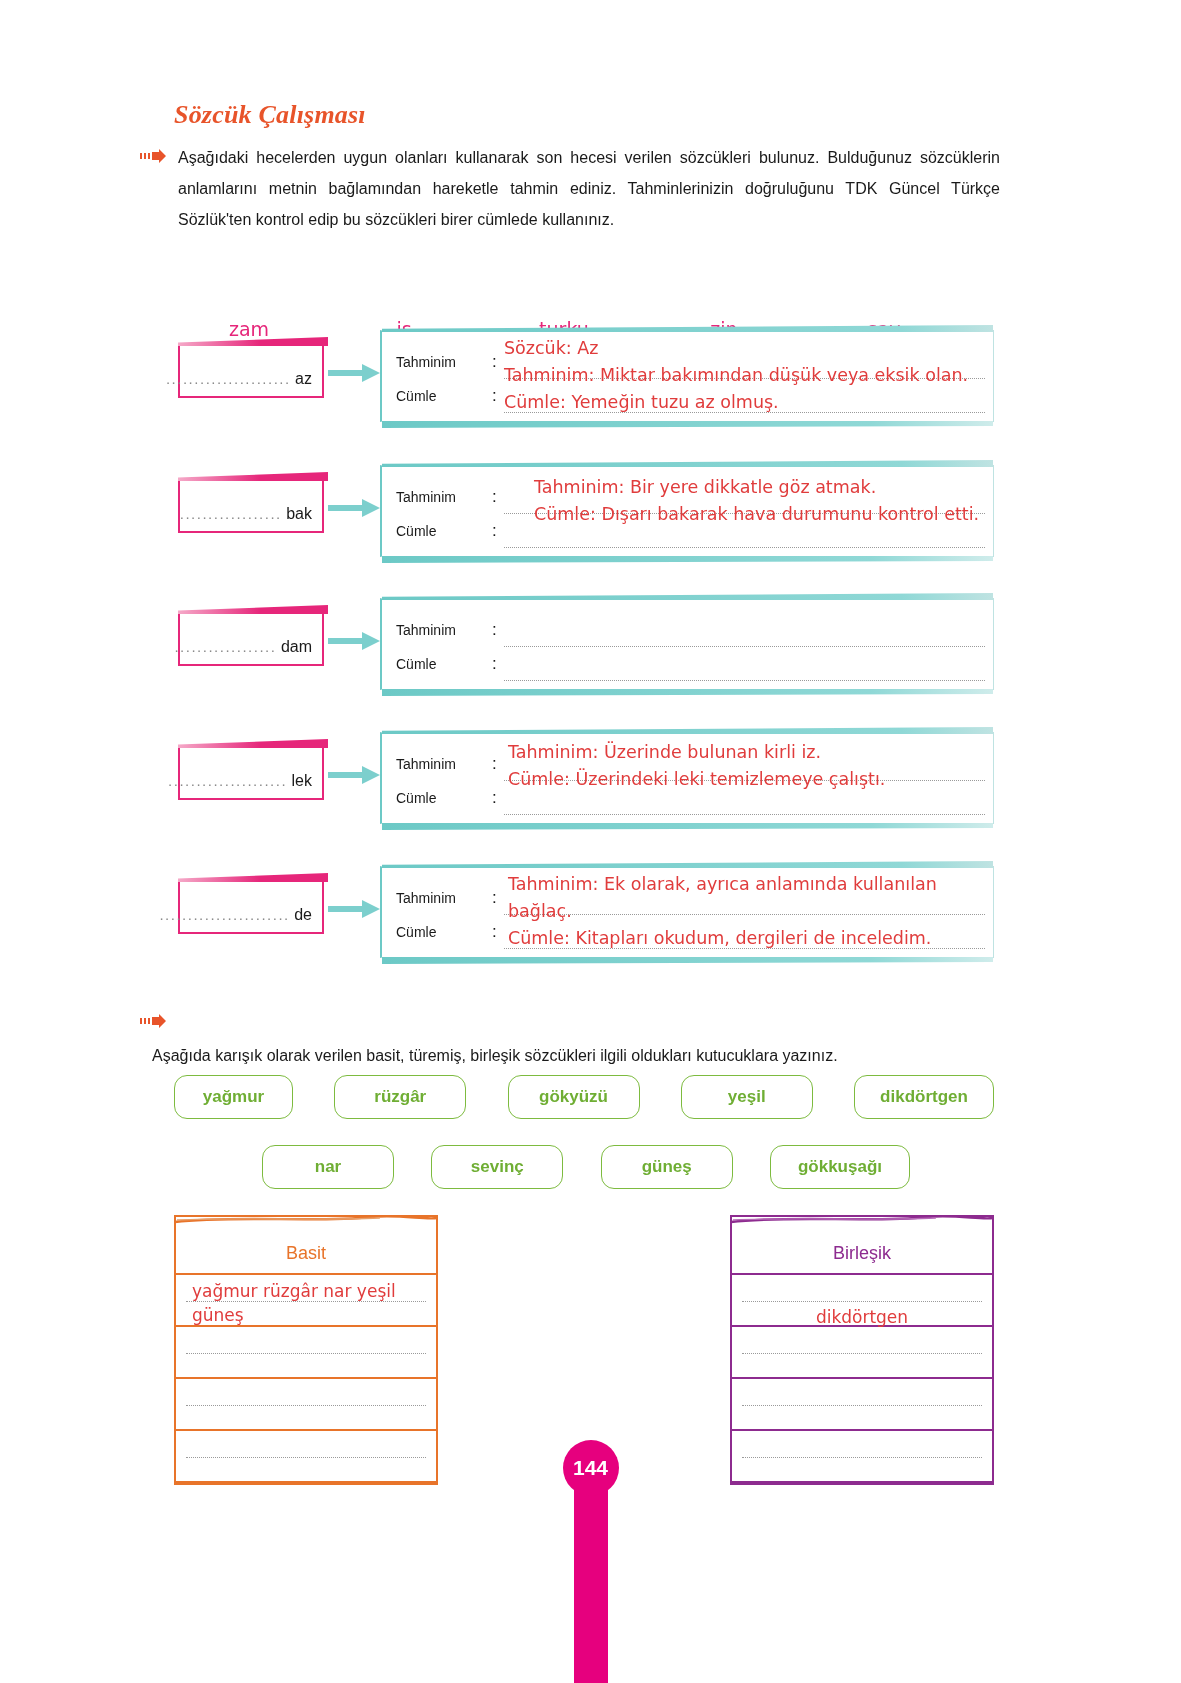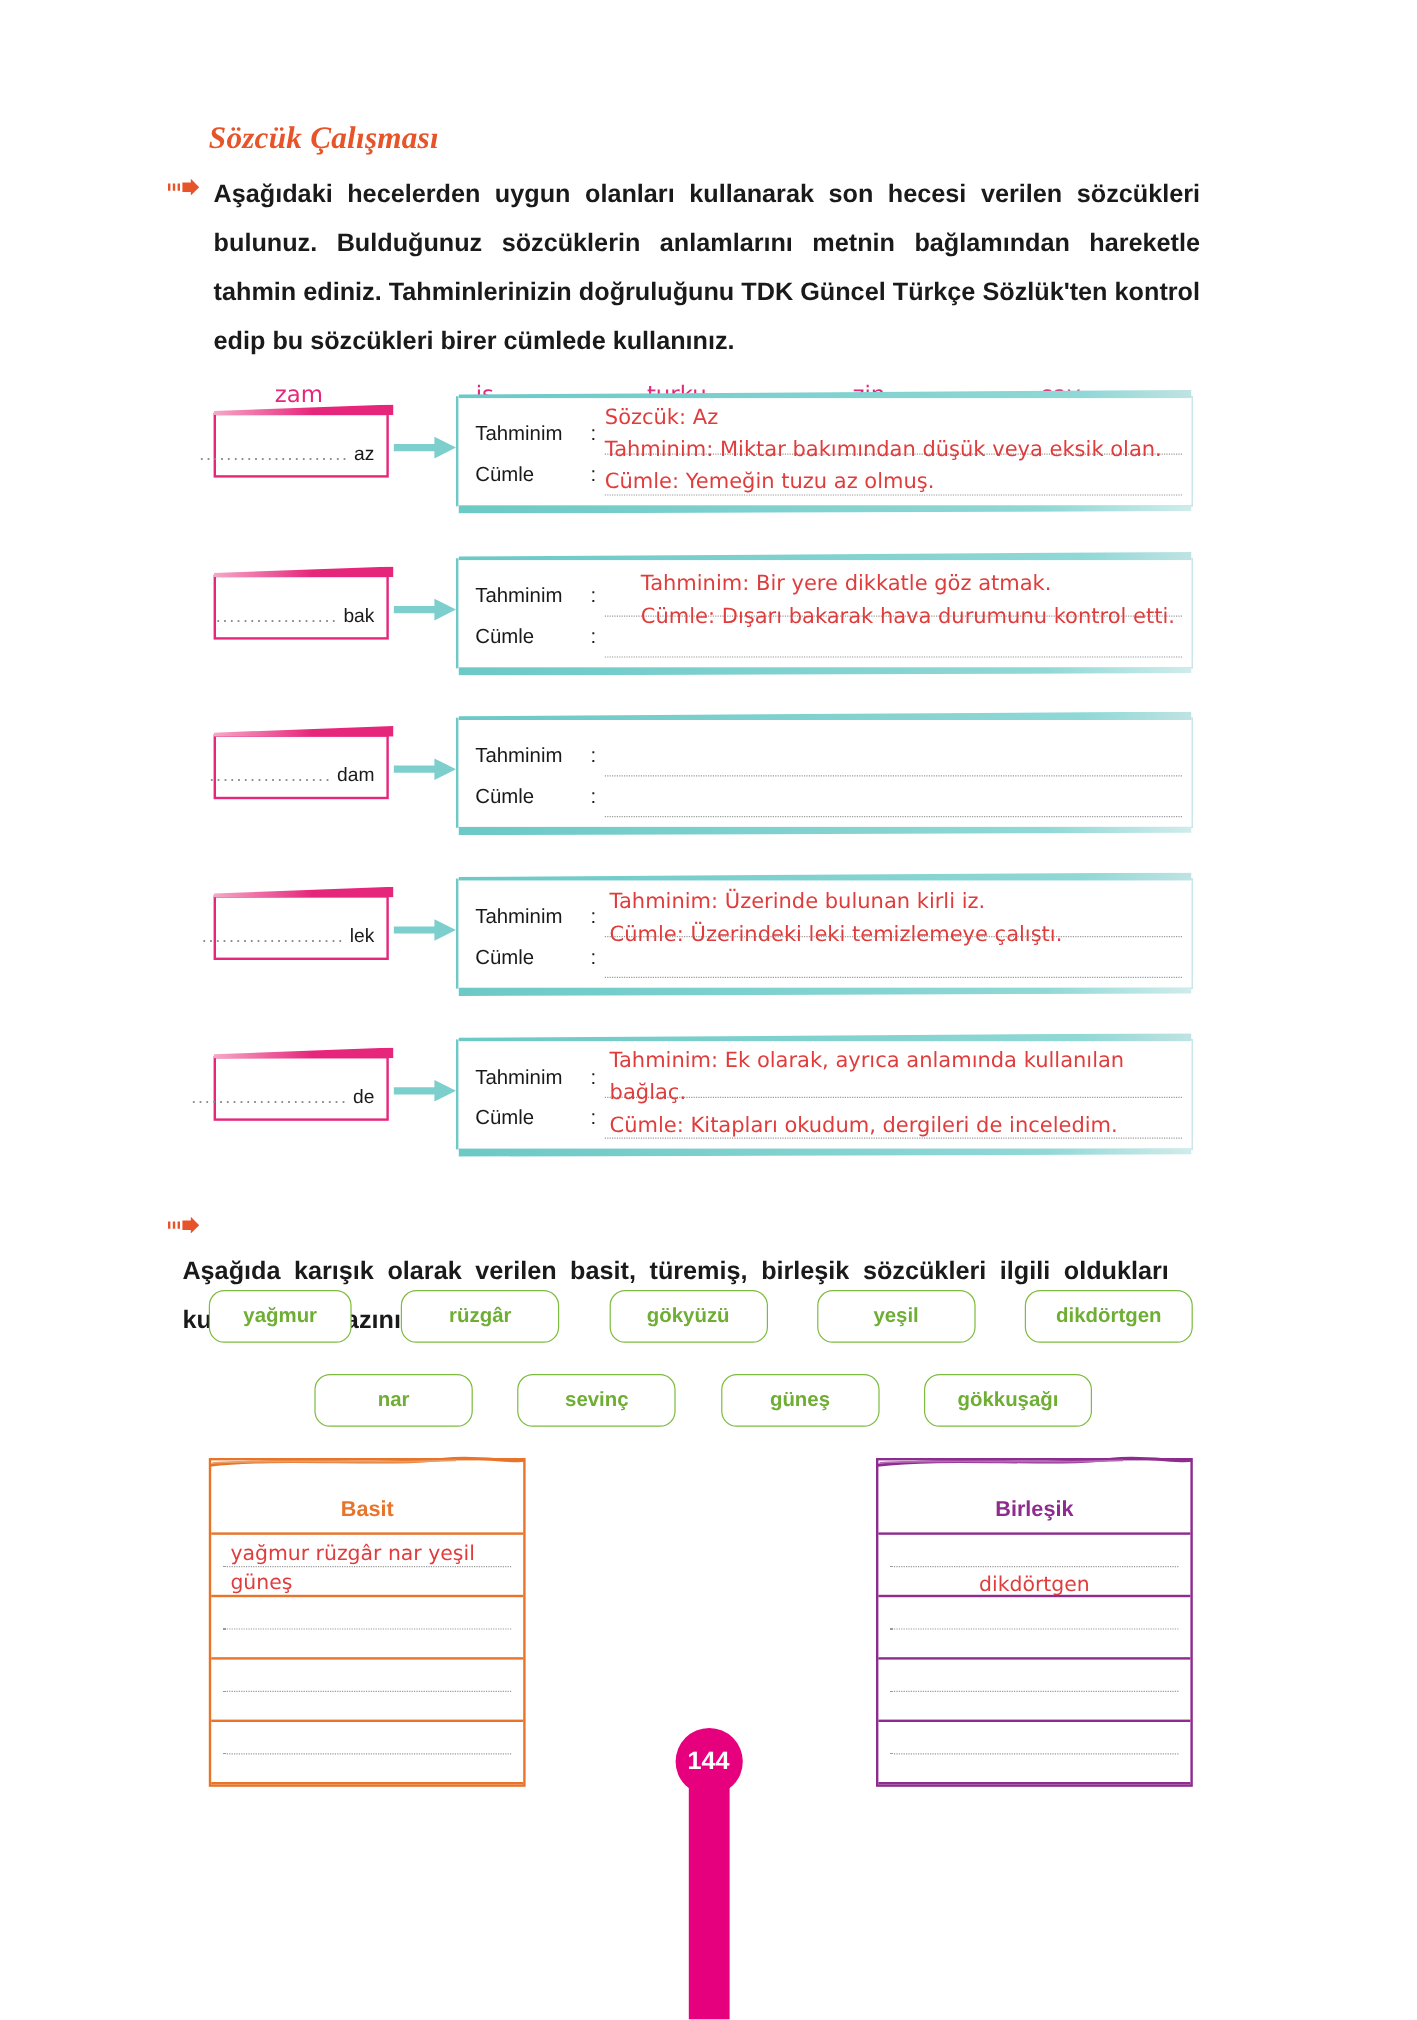--- a/index.html
+++ b/index.html
@@ -23,21 +23,21 @@
   }
 
   
   .instr{position:absolute;display:flex;align-items:flex-start;}
   .arrow-bullet{
     width:26px;height:14px;flex:0 0 26px;margin-top:7px;position:relative;
   }
   .arrow-bullet svg{display:block;}
   .instr-text{
     margin-left:12px;
-    font-size:21px;font-weight:bold;color:#1a1a1a;
+    font-size:16px;font-weight:normal;color:#1a1a1a;
     line-height:1.95;
     text-align:justify;
   }
   #instr1{left:140px;top:142px;width:860px;}
   #instr1 .instr-text{width:822px;}
   #instr2{left:140px;top:1007px;width:860px;flex-direction:column;}
   #instr2 .instr-text{width:822px;}
 
   
   .syllables{
@@ -97,21 +97,21 @@
     background:linear-gradient(to right,#6cc9c6,#8fd8d6 85%,#bfe3e2);
     clip-path:polygon(0 55%,100% 0,100% 100%,0 100%);
   }
   .ans-box::after{
     content:"";position:absolute;left:0;bottom:-7px;width:100%;height:7px;
     background:linear-gradient(to right,#6cc9c6,#8fd8d6 80%,#cfeceb);
     clip-path:polygon(0 0,100% 0,100% 70%,0 100%);
   }
   .ans-labels{position:absolute;left:14px;top:14px;}
   .ans-label{
-    font-size:17px;color:#1a1a1a;height:34px;line-height:34px;
+    font-size:14px;color:#1a1a1a;height:34px;line-height:34px;
     width:100px;display:block;
   }
   .ans-colons{position:absolute;left:110px;top:14px;}
   .ans-colon{font-size:17px;color:#1a1a1a;height:34px;line-height:34px;display:block;}
   .ans-lines{position:absolute;left:122px;top:14px;right:8px;}
   .dline{
     height:34px;
     border-bottom:1.5px dotted #9a9a9a;
     box-sizing:border-box;
   }
@@ -139,23 +139,22 @@
     background:#fff;
     box-sizing:border-box;
   }
 
   
   .cats{position:absolute;left:174px;top:1215px;width:820px;display:flex;justify-content:space-between;}
   .cat{
     width:264px;box-sizing:border-box;background:#fff;position:relative;
   }
   .cat-head{
-    text-align:center;font-size:18px;font-weight:bold;
-    padding:10px 0 9px;
-    margin-top:20px;
+    text-align:center;font-size:18px;font-weight:normal;
+    padding:26px 0 9px;
   }
   .cat-body{position:relative;}
   .cat-cell{
     height:52px;position:relative;box-sizing:border-box;
   }
   .cat-cell .inner-dots{
     position:absolute;left:10px;right:10px;top:26px;
     border-bottom:1.4px dotted #9a9a9a;
   }
   .cat-ans{

